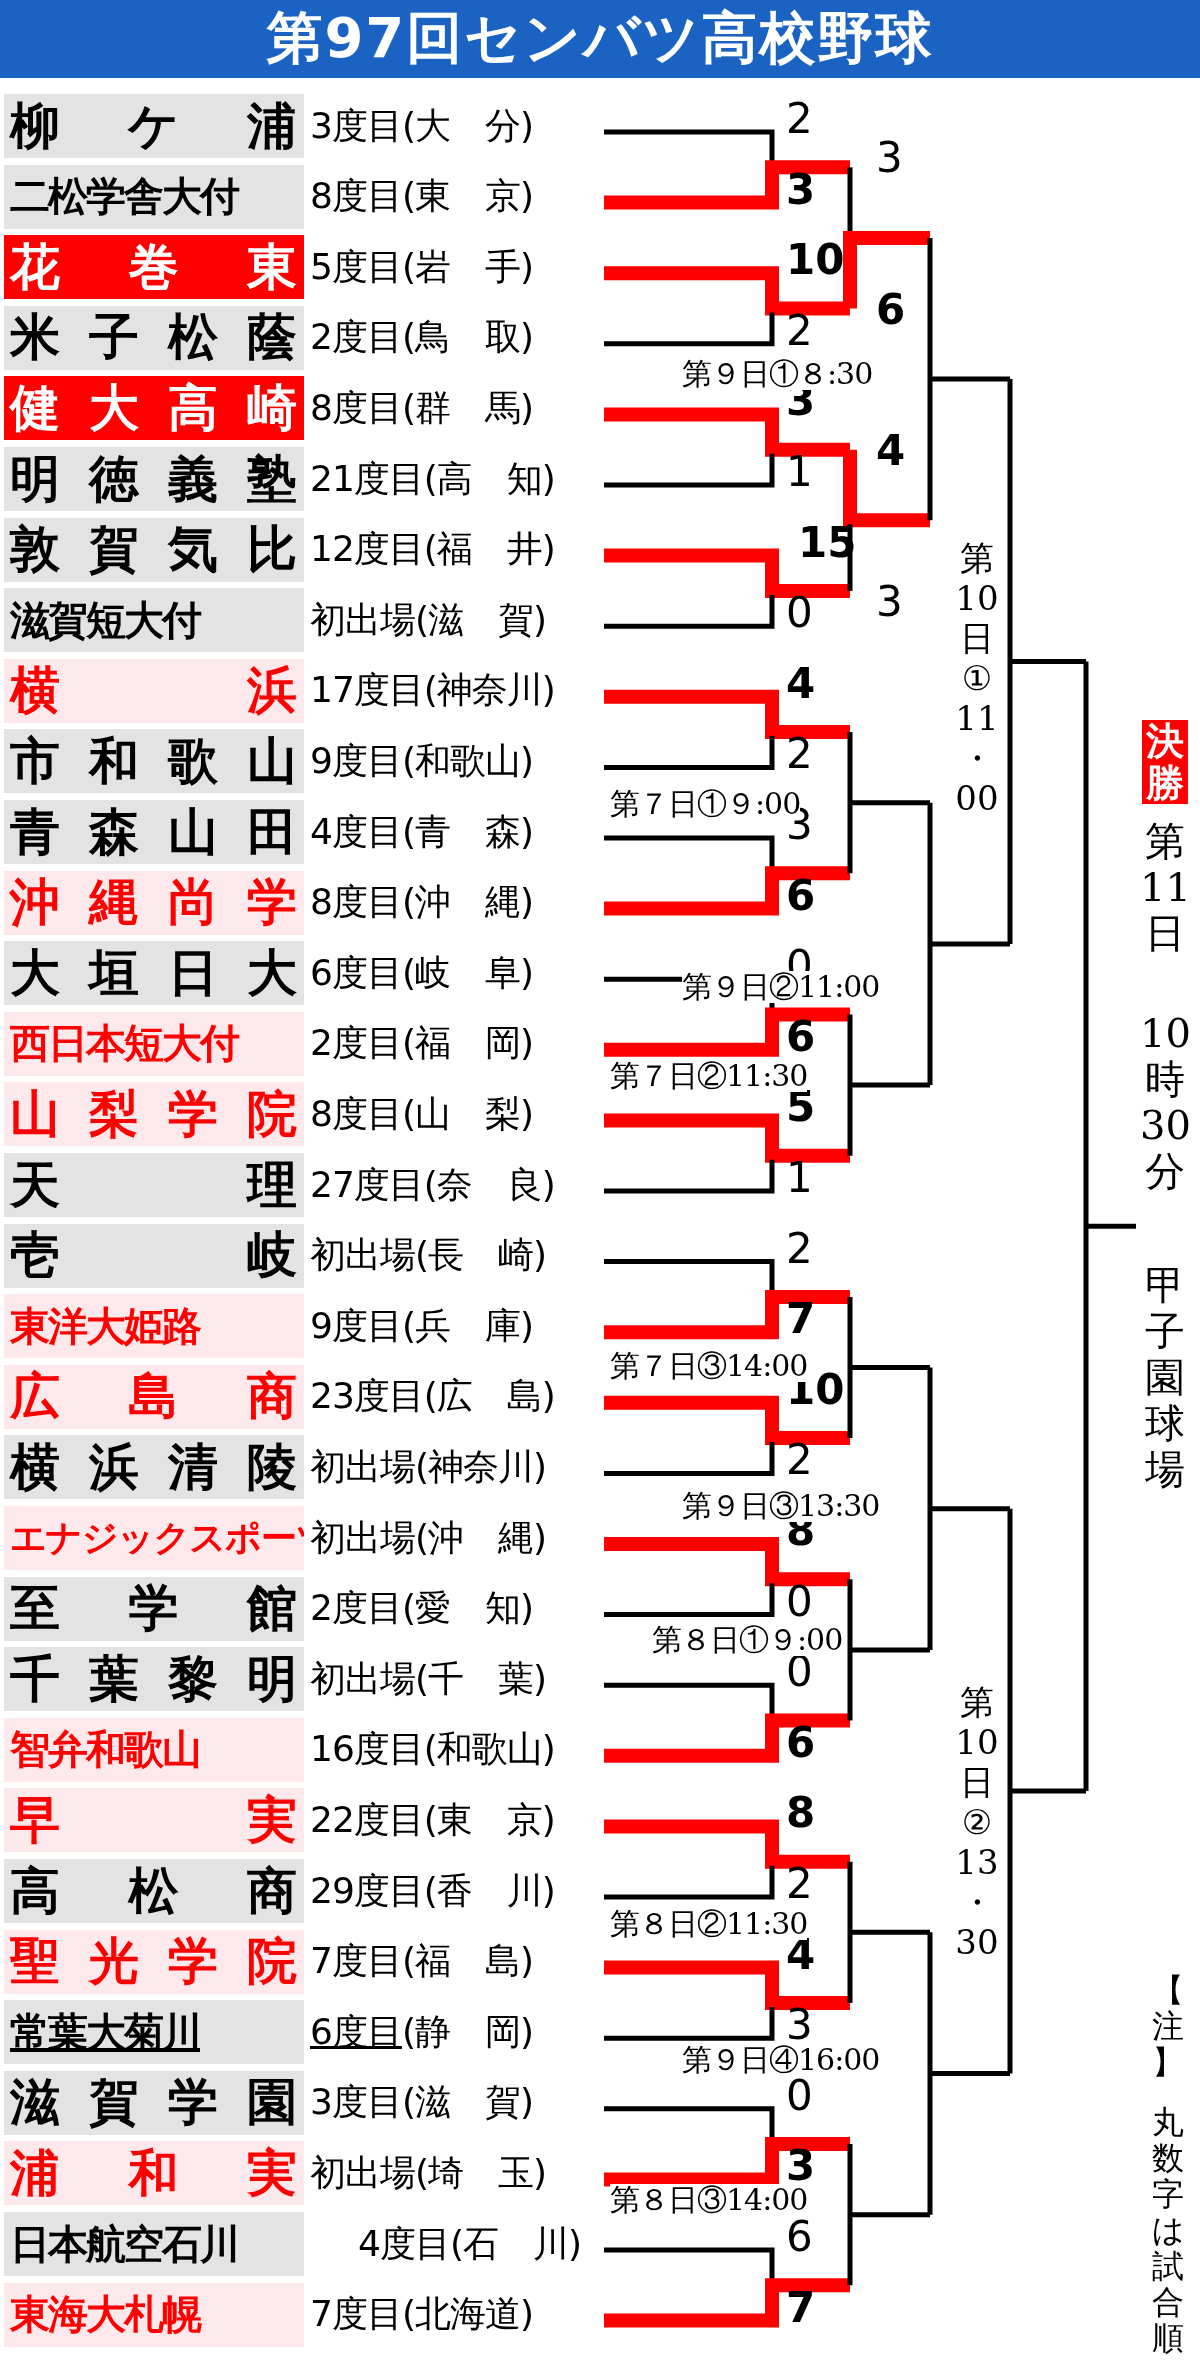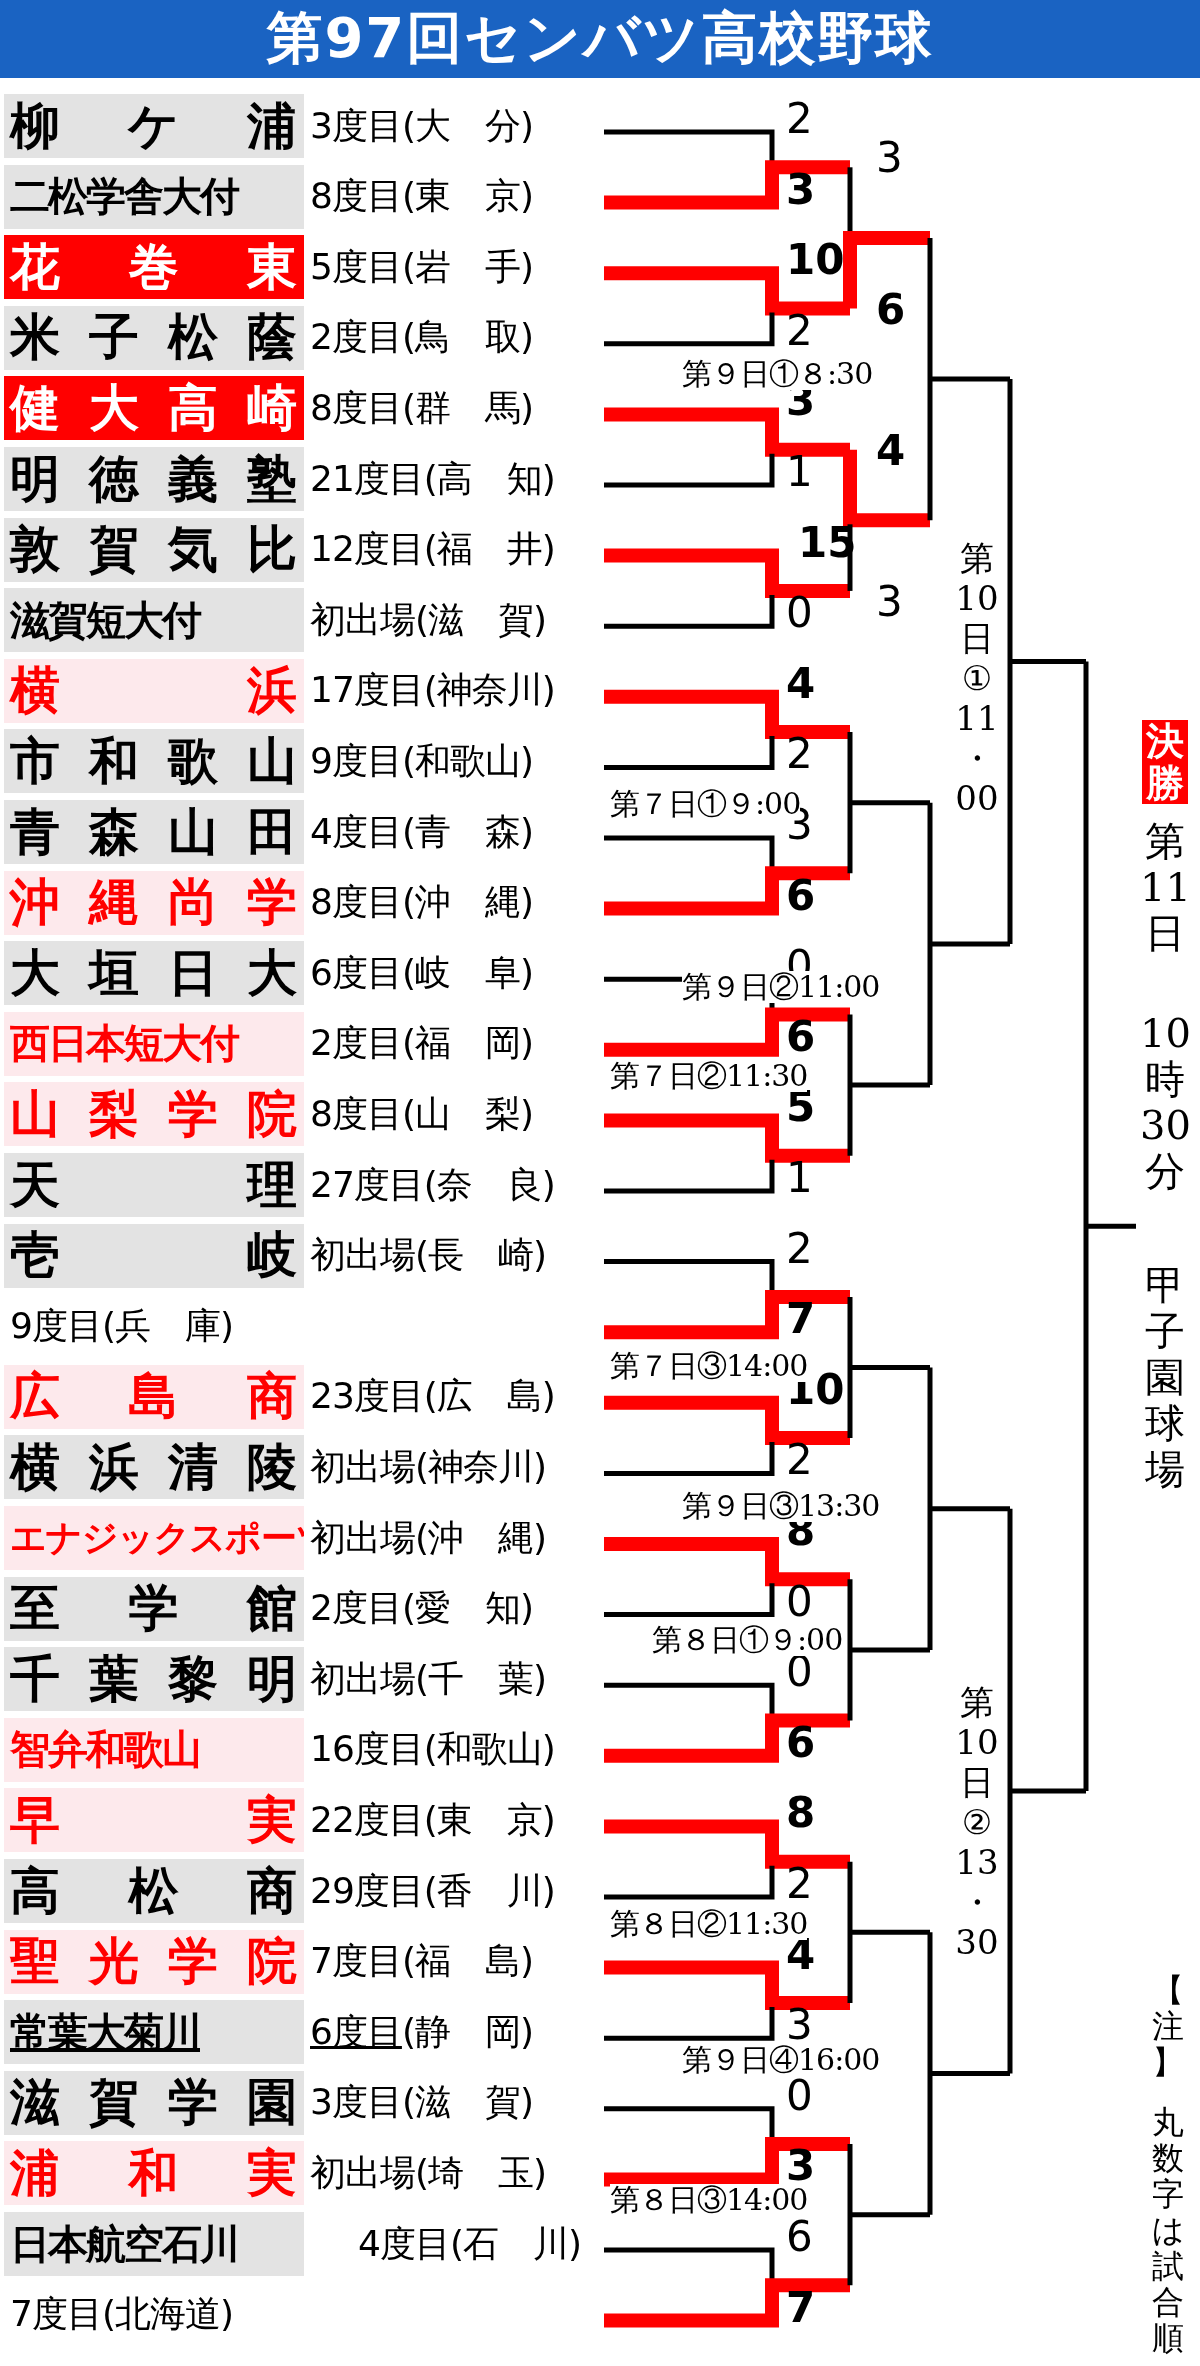--- a/index.html
+++ b/index.html
@@ -163,20 +163,21 @@
       <div class="team-info"><span>27度目</span><span class="pref">(奈　良)</span></div>
     </div>
     <div class="team-row" style="top: 1223.6px;">
       <div class="team-name spread">
         <span>壱</span>
         <span>岐</span>
       </div>
       <div class="team-info"><span>初出場</span><span class="pref">(長　崎)</span></div>
     </div>
     <div class="team-row" style="top: 1294.2px;">
+      <div class="team-name tight winner">東洋大姫路</div>
       <div class="team-info"><span>9度目</span><span class="pref">(兵　庫)</span></div>
     </div>
     <div class="team-row" style="top: 1364.8px;">
       <div class="team-name spread winner">
         <span>広</span>
         <span>島</span>
         <span>商</span>
       </div>
       <div class="team-info"><span>23度目</span><span class="pref">(広　島)</span></div>
     </div>
@@ -257,20 +258,21 @@
         <span>和</span>
         <span>実</span>
       </div>
       <div class="team-info"><span>初出場</span><span class="pref">(埼　玉)</span></div>
     </div>
     <div class="team-row" style="top: 2212px; gap: 48px;">
       <div class="team-name tight">日本航空石川</div>
       <div class="team-info"><span>4度目</span><span class="pref">(石　川)</span></div>
     </div>
     <div class="team-row" style="top: 2282.6px;">
+      <div class="team-name tight winner">東海大札幌</div>
       <div class="team-info"><span>7度目</span><span class="pref">(北海道)</span></div>
     </div>
   </div>
 
 <svg class="bracket" id="bracket" width="1200" height="2366">
     <polyline points="604,132 772,132 772,163.3" fill="none" stroke="#000000" stroke-width="5" stroke-linejoin="miter" stroke-linecap="butt"></polyline>
     <polyline points="604,202.6 772,202.6 772,167.3 850,167.3" fill="none" stroke="#ff0000" stroke-width="14" stroke-linejoin="miter" stroke-linecap="butt"></polyline>
     <polyline points="604,273.2 772,273.2 772,308.5 850,308.5" fill="none" stroke="#ff0000" stroke-width="14" stroke-linejoin="miter" stroke-linecap="butt"></polyline>
     <polyline points="604,343.79999999999995 772,343.79999999999995 772,312.5" fill="none" stroke="#000000" stroke-width="5" stroke-linejoin="miter" stroke-linecap="butt"></polyline>
     <polyline points="604,414.4 772,414.4 772,449.7 850,449.7" fill="none" stroke="#ff0000" stroke-width="14" stroke-linejoin="miter" stroke-linecap="butt"></polyline>

